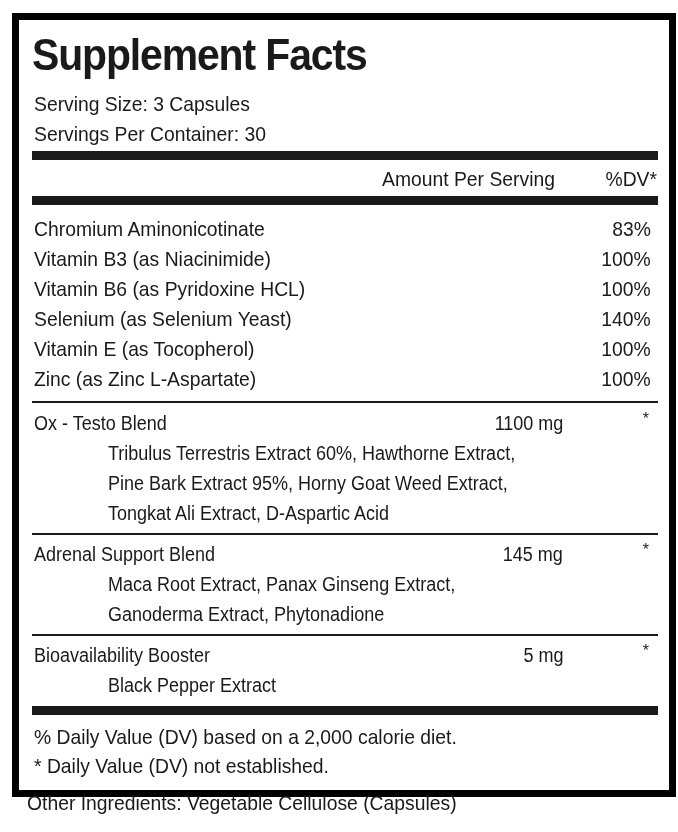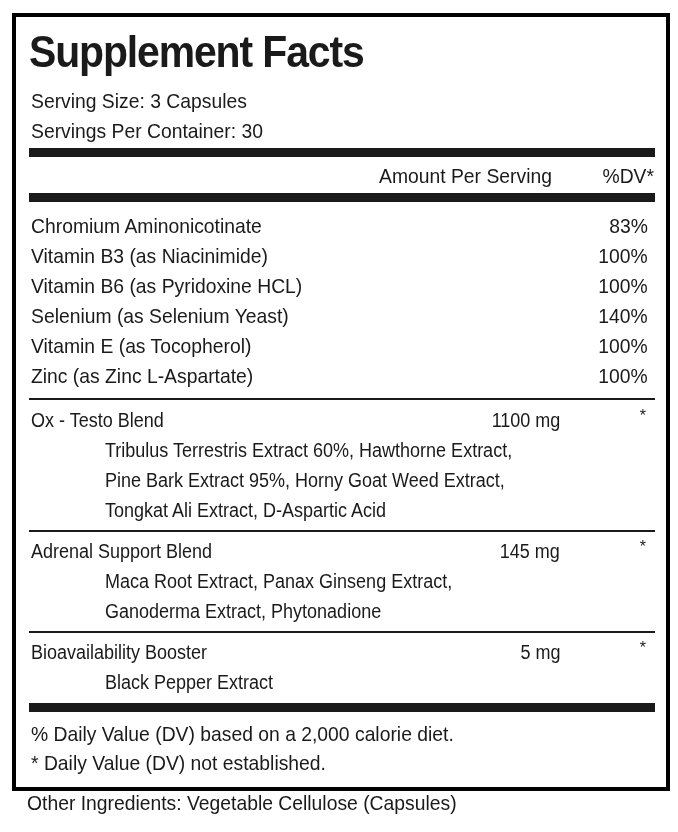--- a/index.html
+++ b/index.html
@@ -2,21 +2,21 @@
 <html><head>
   <meta charset="utf-8">
   <style>
     html, body { margin: 0; padding: 0; background: #ffffff; }
     body {
       width: 678px; height: 832px; position: relative; overflow: hidden;
       font-family: "Liberation Sans", sans-serif; color: #1a1a1a;
     }
     .panel {
       position: absolute; left: 12px; top: 13px; width: 650px; height: 770px;
-      border: 4px solid #000000; box-sizing: content-box;
+      border: 7px solid #000000; box-sizing: content-box;
     }
     .abs { position: absolute; white-space: nowrap; }
     .title {
       left: 13px; top: 10px; font-size: 44px; font-weight: bold; letter-spacing: -1.2px;
       transform: scaleX(0.93); transform-origin: left top; line-height: 50px;
     }
     .t20 { font-size: 21px; line-height: 26px; transform: scaleX(0.92); transform-origin: left top; }
     .t19 { font-size: 20px; line-height: 26px; transform: scaleX(0.9); transform-origin: left top; }
     .right { transform-origin: right top; }
     .bar-thick { position: absolute; left: 13px; width: 626px; height: 9px; background: #1a1a1a; }

